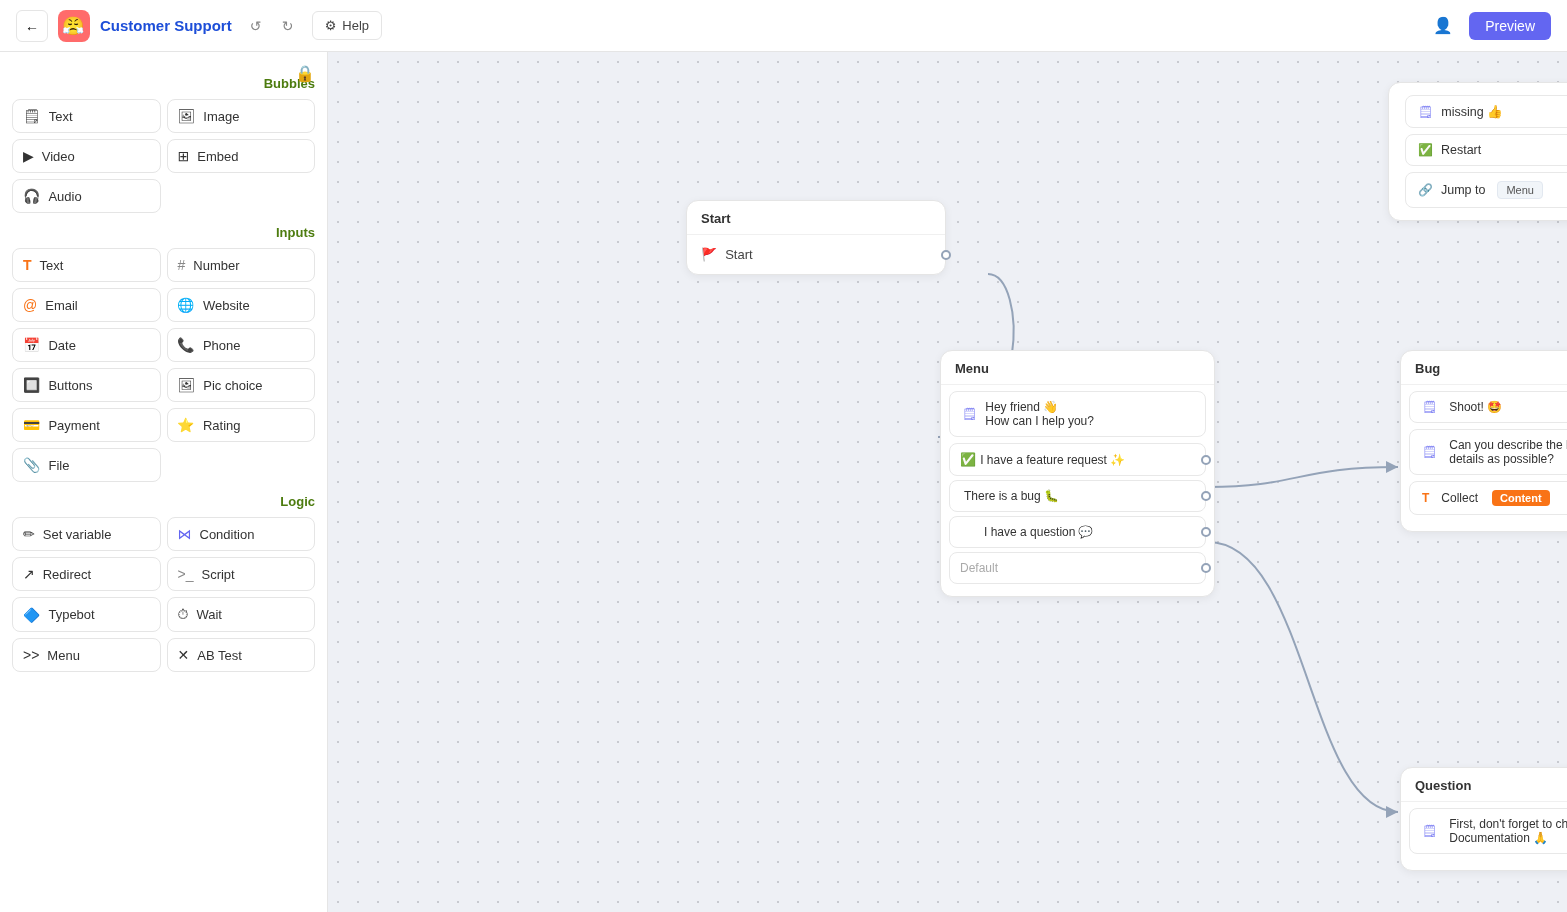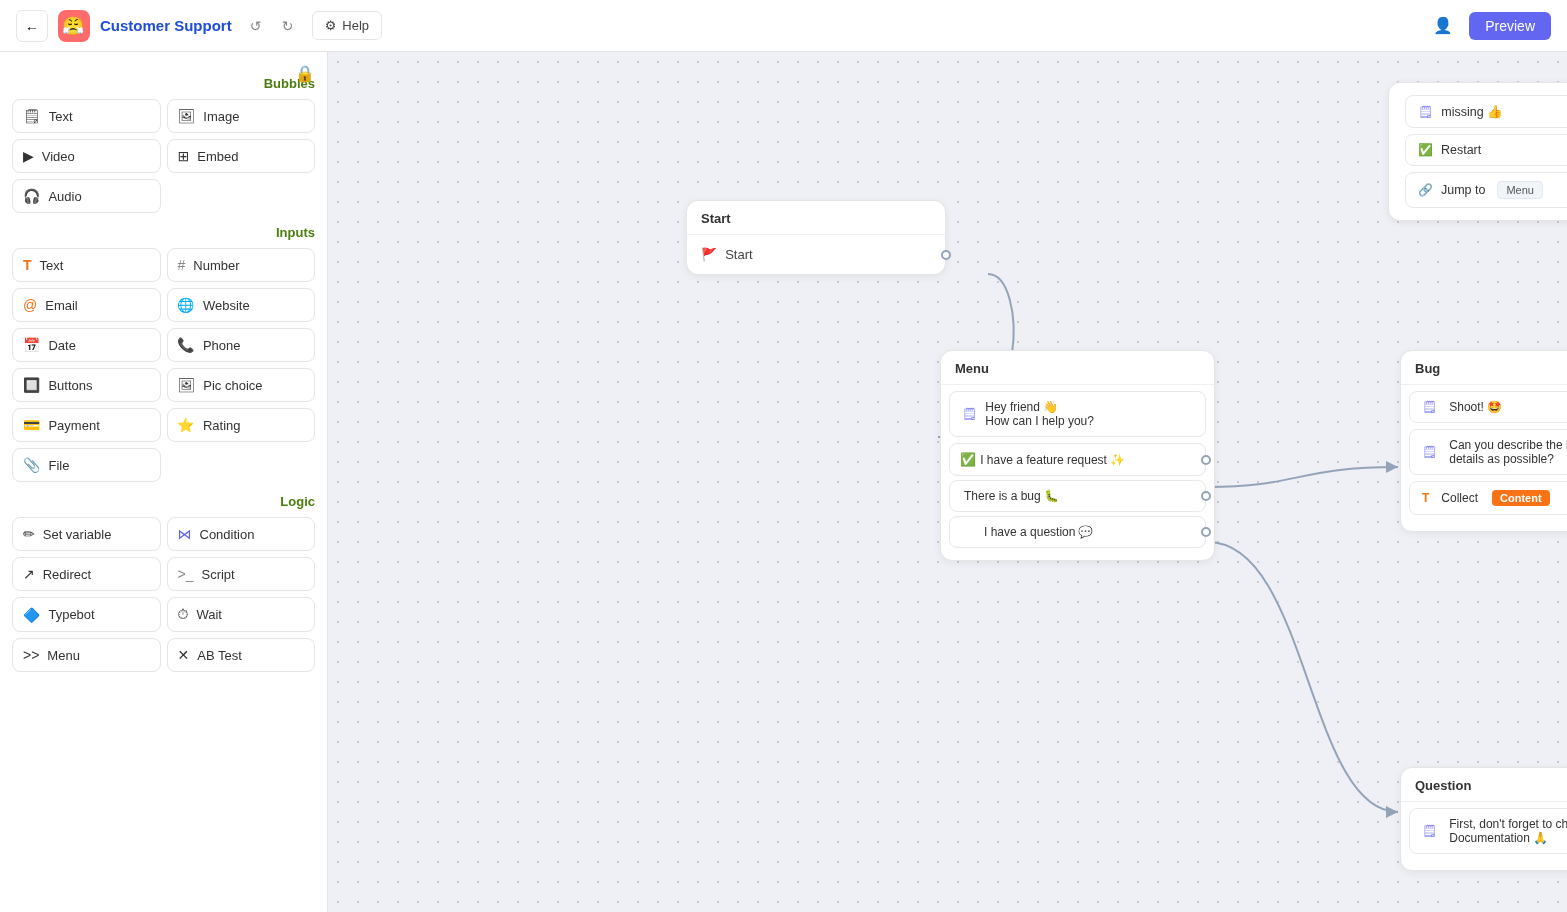--- a/index.html
+++ b/index.html
@@ -286,20 +286,24 @@
         <div class="node-choice-row" style="position:relative;">
           <span class="check-icon" style="opacity:0.3;"></span>
           <span style="margin-left:4px;font-size:12px;">There is a bug 🐛</span>
           <div class="out-dot connector-dot" style="top:50%;transform:translateY(-50%);right:-6px;"></div>
         </div>
         <div class="node-choice-row" style="position:relative;padding-left:30px;">
           <span class="check-icon" style="opacity:0.3;"></span>
           <span style="margin-left:4px;font-size:12px;">I have a question 💬</span>
           <div class="out-dot connector-dot" style="top:50%;transform:translateY(-50%);right:-6px;"></div>
         </div>
+        <div class="default-row">
+          <span style="font-size:12px;color:#aaa;">Default</span>
+          <div class="out-dot"></div>
+        </div>
       </div>
     </div>
 
     <div class="flow-node bug-node" style="top:298px; left:1072px; width:315px;">
       <div class="node-header">Bug</div>
       <div style="padding-bottom:10px;">
         <div class="node-row" style="margin-top:6px; position:relative;">
           <span style="color:#6366f1;font-size:12px;">🗒</span>
           <span style="font-size:12px;margin-left:4px;">Shoot! 🤩</span>
         </div>

